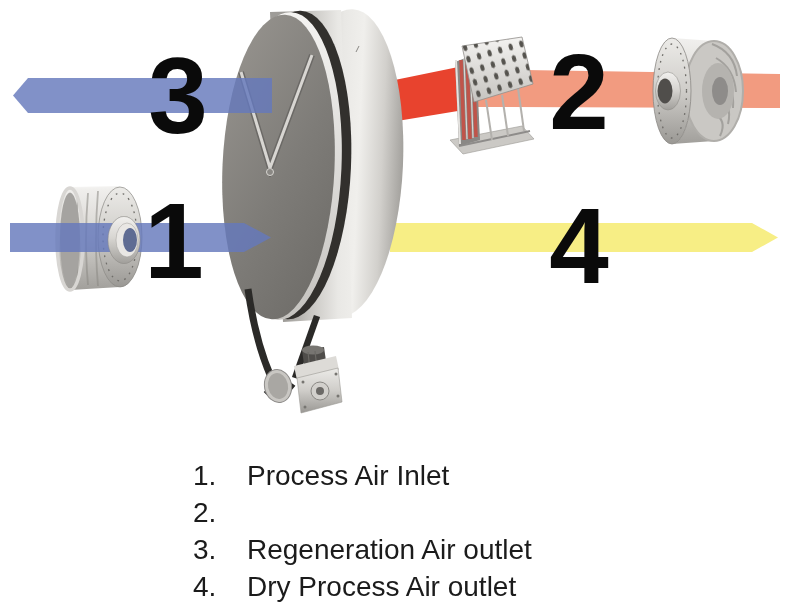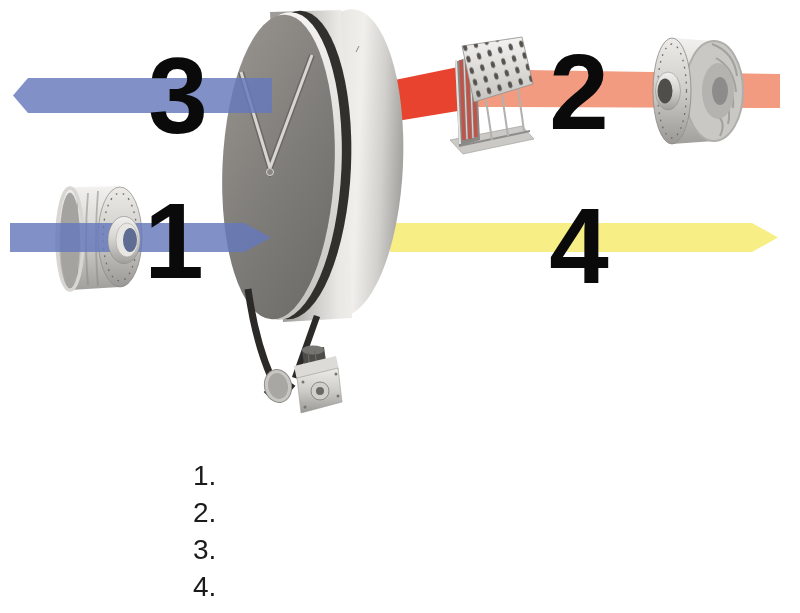--- a/index.html
+++ b/index.html
@@ -151,24 +151,27 @@
 
   <text class="big-num" x="178" y="133" text-anchor="middle">3</text>
   <text class="big-num" x="174" y="278" text-anchor="middle">1</text>
   <text class="big-num" x="579" y="129" text-anchor="middle">2</text>
   <text class="big-num" x="579" y="283" text-anchor="middle">4</text>
 </svg>
 
 <div id="legend">
   <div class="legend-row">
     <span class="legend-num">1.</span>
+    <span class="legend-label">Process Air Inlet</span>
   </div>
   <div class="legend-row">
     <span class="legend-num">2.</span>
   </div>
   <div class="legend-row">
     <span class="legend-num">3.</span>
+    <span class="legend-label">Regeneration Air outlet</span>
   </div>
   <div class="legend-row">
     <span class="legend-num">4.</span>
+    <span class="legend-label">Dry Process Air outlet</span>
   </div>
 </div>
 </div>
 
 </body></html>

